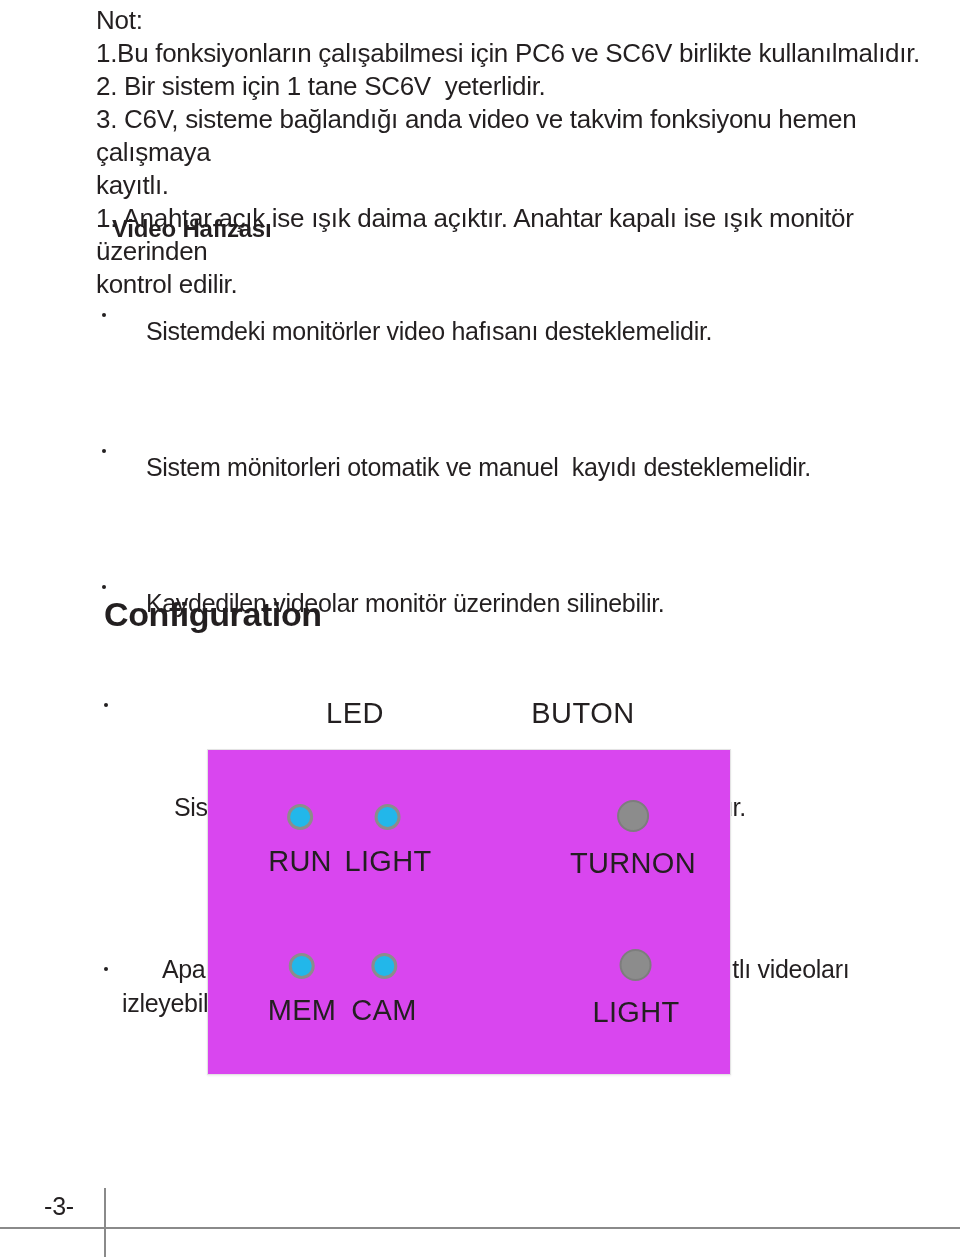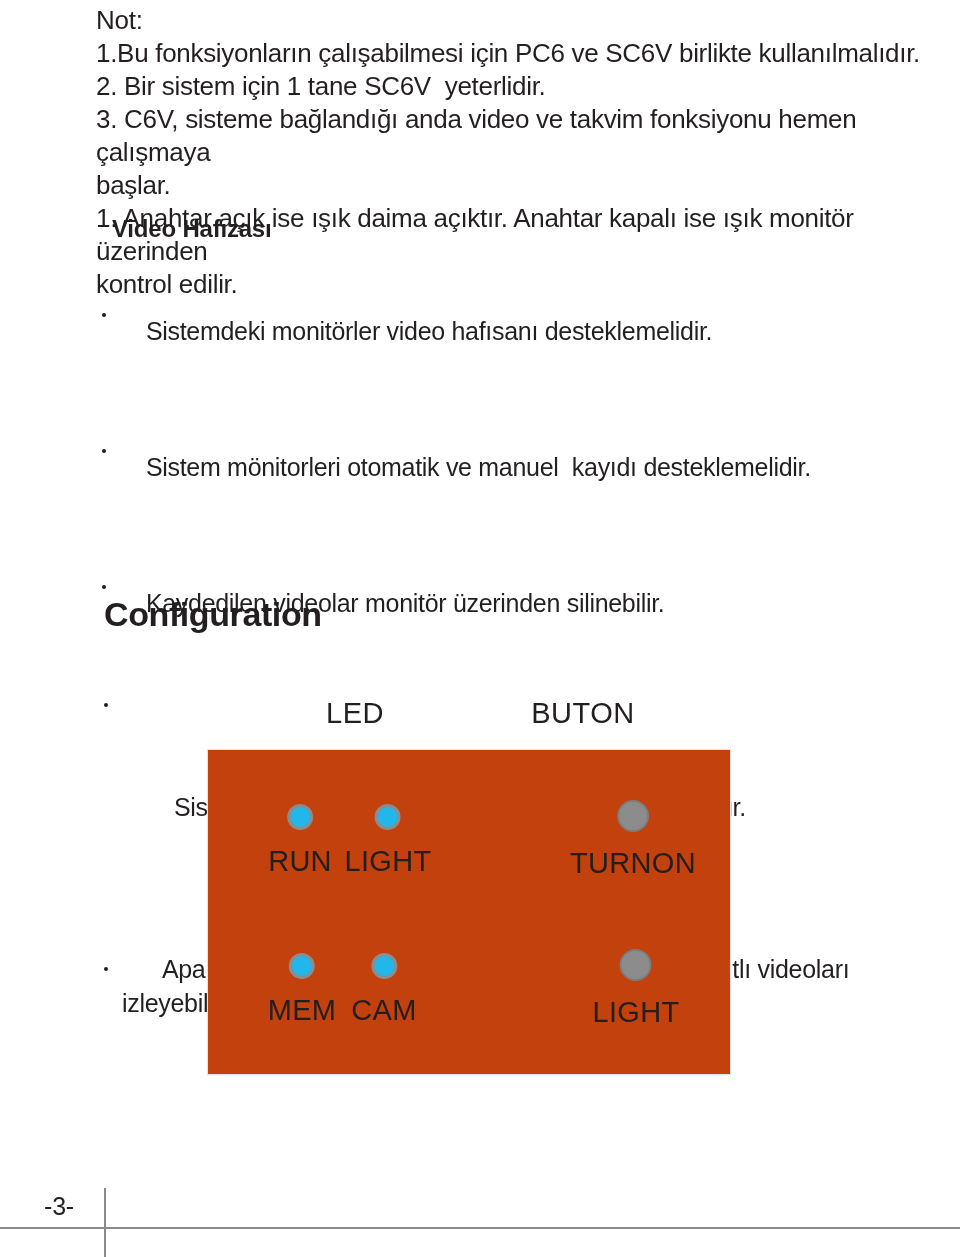--- a/index.html
+++ b/index.html
@@ -198,21 +198,21 @@
 </head>
 <body>
 
 <div class="page">
 
   <div class="notes">
     <div class="note-head">Not:</div>
     <div class="note-line">1.Bu fonksiyonların çalışabilmesi için PC6 ve SC6V birlikte kullanılmalıdır.</div>
     <div class="note-line">2. Bir sistem için 1 tane SC6V  yeterlidir.</div>
     <div class="note-line">3. C6V, sisteme bağlandığı anda video ve takvim fonksiyonu hemen çalışmaya</div>
-    <div class="note-line">başlar.</div>
+    <div class="note-line">kayıtlı.</div>
     <div class="note-line">1. Anahtar açık ise ışık daima açıktır. Anahtar kapalı ise ışık monitör üzerinden</div>
     <div class="note-line">kontrol edilir.</div>
   </div>
 
   <div class="video-mem">
     <div class="vm-title">Video Hafızası</div>
     <div class="vm-item">
       <span class="tight-dot"></span>
       <span>Sistemdeki monitörler video hafısanı desteklemelidir.</span>
     </div>
@@ -237,21 +237,21 @@
     </div>
   </div>
 
   <div class="config-title">Configuration</div>
 
   <div class="panel-wrap">
     <div class="col-headers">
       <div class="col-header led">LED</div>
       <div class="col-header buton">BUTON</div>
     </div>
-    <div class="panel" id="panel" style="background: #c2410c;">
+    <div class="panel" id="panel" style="background: #d946ef;">
         <div class="indicator" style="left: 92px; top: 54px;">
           <div class="dot-led" style="background: rgb(34, 183, 234); border-color: rgb(140, 140, 140);"></div>
           <div class="ind-label">RUN</div>
         </div>
         <div class="indicator" style="left: 180px; top: 54px;">
           <div class="dot-led" style="background: rgb(34, 183, 234); border-color: rgb(140, 140, 140);"></div>
           <div class="ind-label">LIGHT</div>
         </div>
         <div class="indicator" style="left: 425px; top: 50px;">
           <div class="dot-btn" style="background: rgb(140, 140, 140);"></div>

